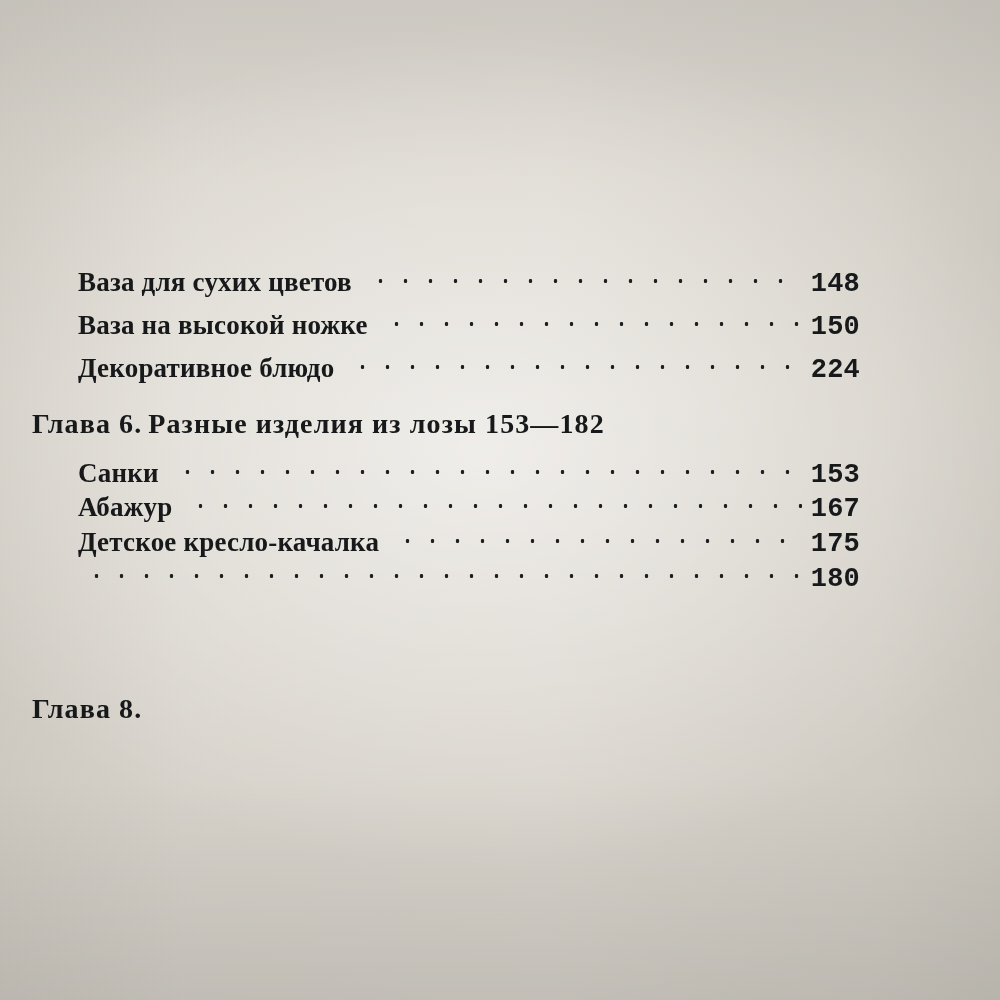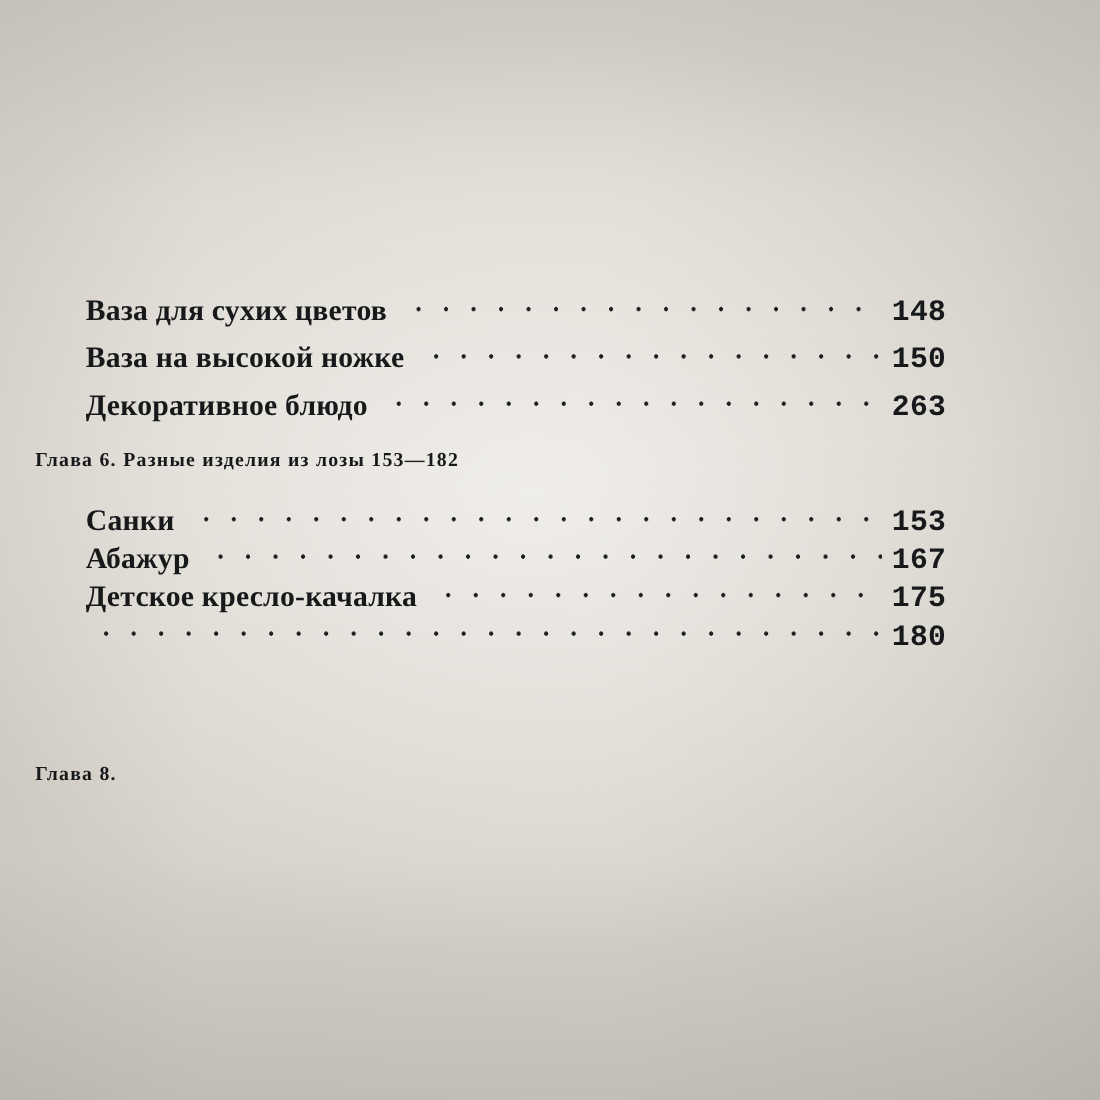--- a/index.html
+++ b/index.html
@@ -77,21 +77,21 @@
     background-repeat: repeat-x;
     background-position: left bottom;
   }
   .pageno {
     flex: 0 0 auto;
     width: 52px;
     text-align: right;
     font-family: Liberation Mono, monospace;
   }
   .chapter {
-    font-size: 18px;
+    font-size: 28px;
     left: 32px;
     letter-spacing: 1.1px;
   }
   .chapter .ch-label {
     padding-right: 6px;
   }
   
   .grain {
     position: absolute;
     inset: 0;
@@ -115,21 +115,21 @@
 
     <div class="entry sub" style="top:307px">
       <span class="title">Ваза на высокой ножке</span>
       <span class="leader"></span>
       <span class="pageno">150</span>
     </div>
 
     <div class="entry sub" style="top:350px">
       <span class="title">Декоративное блюдо</span>
       <span class="leader"></span>
-      <span class="pageno">263</span>
+      <span class="pageno">224</span>
     </div>
 
     <div class="entry chapter" style="top:408px">
       <span class="ch-label">Глава  6.</span>
       <span class="ch-title">Разные изделия из лозы 153—182</span>
     </div>
 
     <div class="entry sub" style="top:455px">
       <span class="title">Санки</span>
       <span class="leader"></span>

